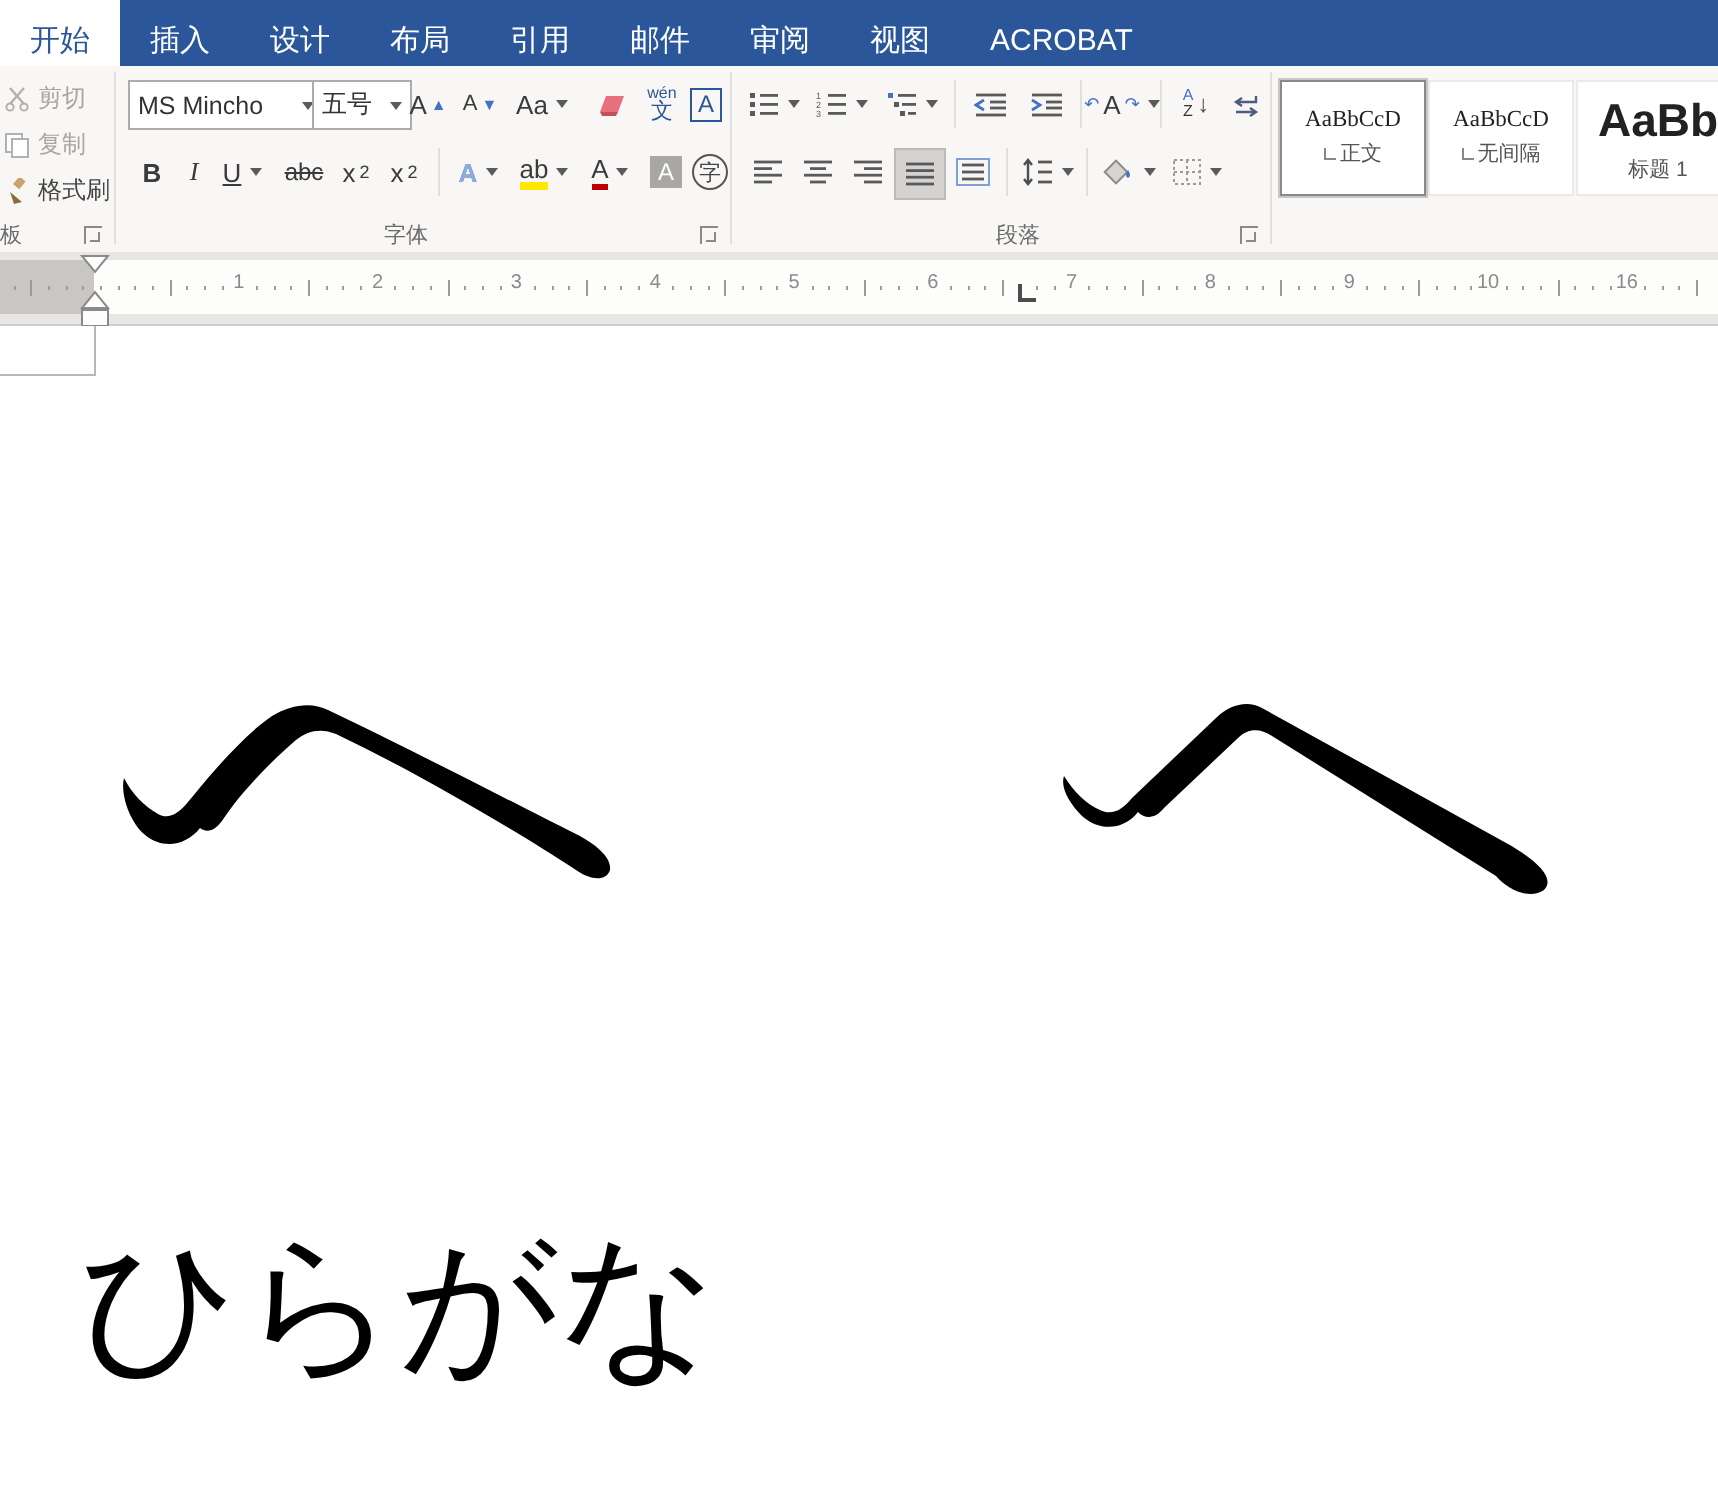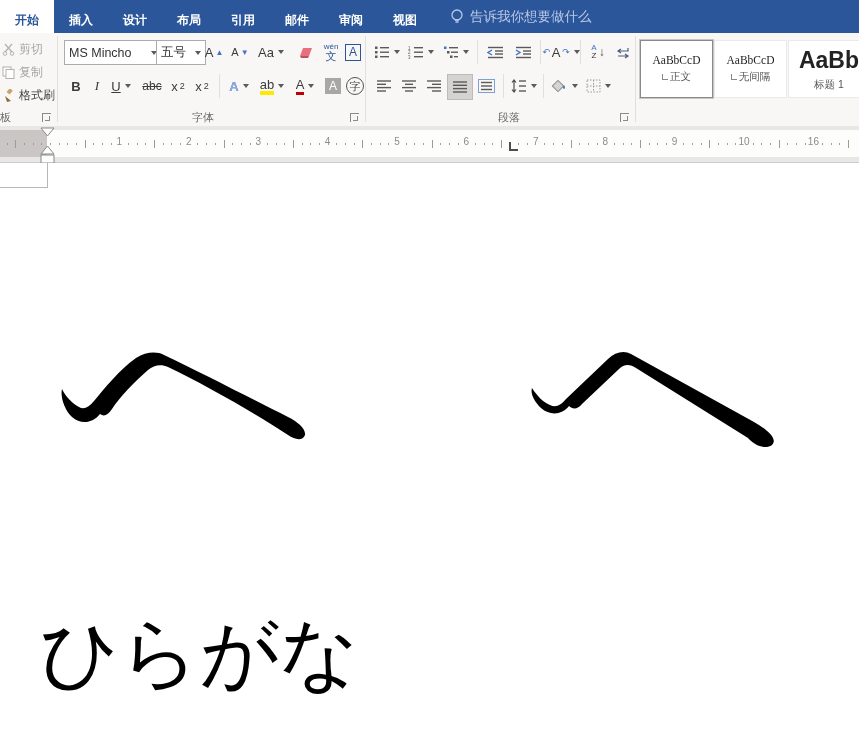--- a/index.html
+++ b/index.html
@@ -3,21 +3,21 @@
 <meta charset="utf-8">
 <style>
   html,body{margin:0;padding:0;background:#fff;}
   #app{position:relative;width:859px;height:749px;overflow:hidden;
        font-family:"Liberation Sans","DejaVu Sans",sans-serif;
        -webkit-font-smoothing:antialiased;}
 
   
   .tabbar{position:absolute;left:0;top:0;width:859px;height:33px;background:#2b579a;
           display:flex;align-items:stretch;}
-  .tab{color:#fff;font-size:12px;line-height:33px;padding:4px 15px;cursor:default;white-space:nowrap;font-weight:bold;}
+  .tab{color:#fff;font-size:15px;line-height:33px;padding:4px 15px;cursor:default;white-space:nowrap;}
   .tab.active{background:#fff;color:#2b579a;}
   .tellme{display:flex;align-items:center;gap:6px;margin-left:18px;color:#bac7e6;font-size:13.5px;}
   .bulb{width:14px;height:18px;}
 
   
   .ribbon{position:absolute;left:0;top:33px;width:859px;height:93px;background:#f8f7f6;
           border-bottom:1px solid #dcdad8;}
   .vsep{position:absolute;top:3px;height:86px;width:1px;background:#e2e0de;}
   .grouplabel{position:absolute;top:77px;font-size:11px;color:#6a6a6a;}
   .launcher{position:absolute;top:80px;width:8px;height:8px;border-left:1px solid #8a8a8a;border-top:1px solid #8a8a8a;}
@@ -87,27 +87,21 @@
 
   <div class="tabbar">
     <span class="tab active">开始</span>
     <span class="tab">插入</span>
     <span class="tab">设计</span>
     <span class="tab">布局</span>
     <span class="tab">引用</span>
     <span class="tab">邮件</span>
     <span class="tab">审阅</span>
     <span class="tab">视图</span>
-    <span class="tellme">
-      <svg class="bulb" viewBox="0 0 14 18">
-        <circle cx="7" cy="7" r="5" fill="none" stroke="#bac7e6" stroke-width="1.3"></circle>
-        <path d="M5,12 h4 M5.5,14 h3" stroke="#bac7e6" stroke-width="1.3" fill="none"></path>
-      </svg>
-      <span>告诉我你想要做什么</span>
-    </span>
+    <span class="tab">ACROBAT</span>
   </div>
 
   <div class="ribbon">
     <div class="vsep" style="left:57px"></div>
     <div class="vsep" style="left:365px"></div>
     <div class="vsep" style="left:635px"></div>
 
     <div class="clipline" style="left:2px;top:8px">
       <svg width="13" height="13" viewBox="0 0 13 13">
         <path d="M3,1 L10,9 M10,1 L3,9" stroke="#b3b1af" stroke-width="1.2" fill="none"></path>

